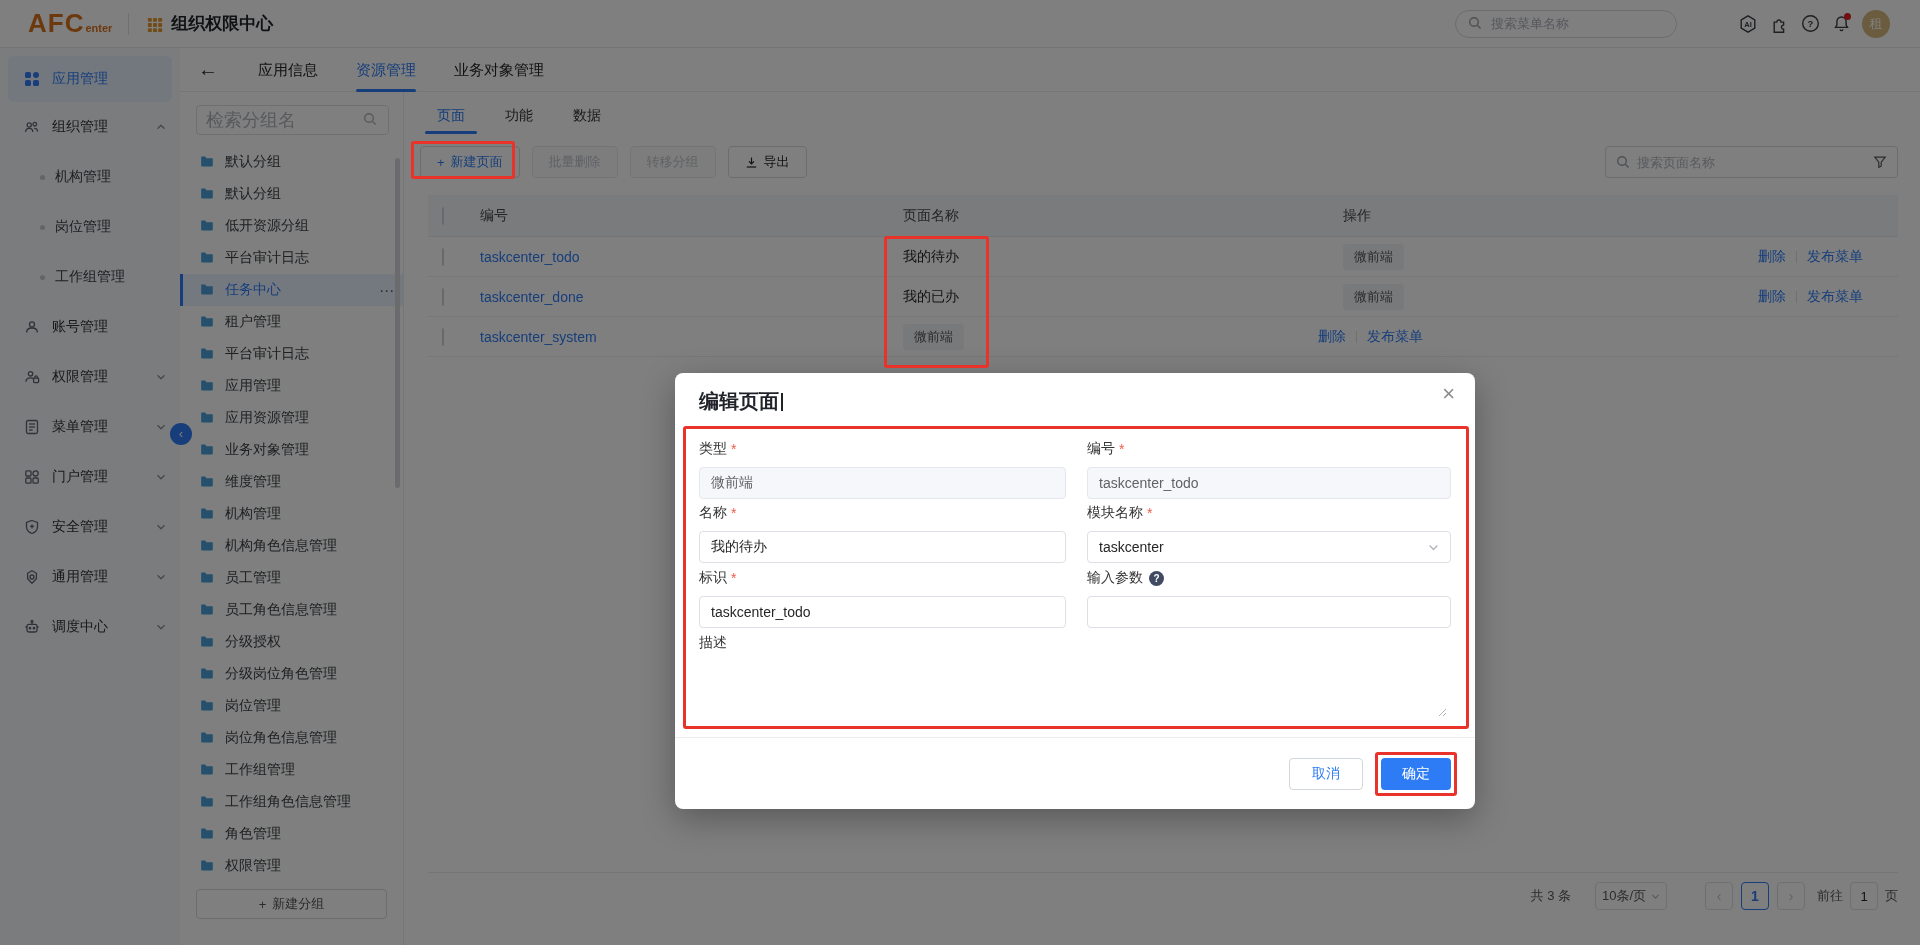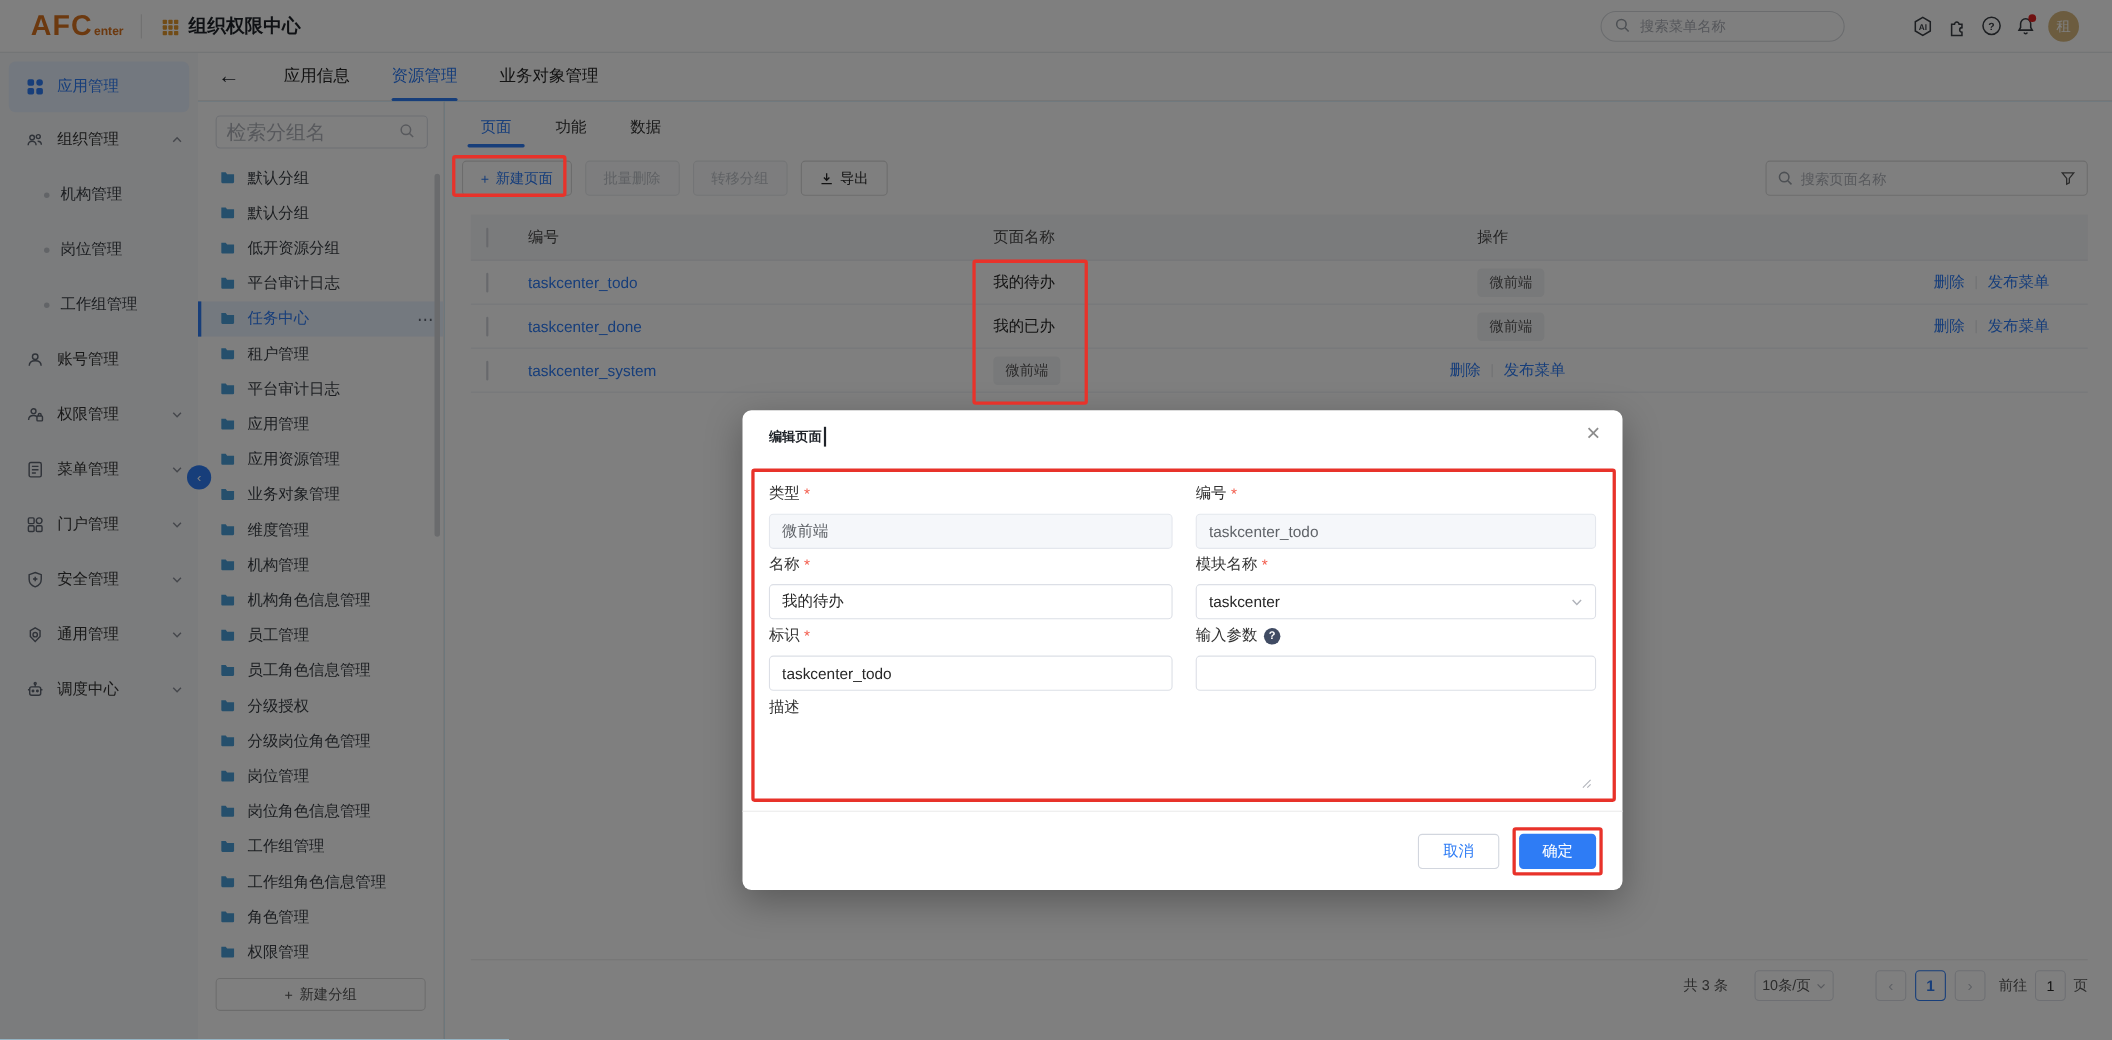--- a/index.html
+++ b/index.html
@@ -86,21 +86,21 @@
   .pg-size { width:72px; height:28px; border:1px solid #dcdfe6; border-radius:4px; display:flex; align-items:center; justify-content:center; gap:5px; color:#595959; margin-right:38px; }
   .pg-btn { width:28px; height:28px; border:1px solid #dcdfe6; border-radius:4px; display:flex; align-items:center; justify-content:center; color:#c0c4cc; font-size:14px; background:#fff; }
   .pg-btn.cur { border-color:#2e7cf5; color:#2e7cf5; font-weight:bold; margin:0 8px; }
   .pg-goto { margin-left:12px; }
   .pg-input { width:28px; height:28px; border:1px solid #dcdfe6; border-radius:4px; text-align:center; font-size:13px; color:#262626; margin:0 7px; outline:none; }
   .pg-suffix { }
 
   
   .overlay { position:absolute; inset:0; background:rgba(0,0,0,0.5); z-index:40; }
   .modal { position:absolute; left:675px; top:373px; width:800px; height:436px; background:#fff; border-radius:8px; box-shadow:0 10px 34px rgba(0,0,0,0.3); z-index:60; }
-  .modal-title { position:absolute; left:24px; top:15px; font-size:12px; font-weight:600; color:#1f2329; display:flex; align-items:center; }
+  .modal-title { position:absolute; left:24px; top:15px; font-size:20px; font-weight:600; color:#1f2329; display:flex; align-items:center; }
   .caret { display:inline-block; width:2px; height:18px; background:#1f2329; margin-left:2px; }
   .modal-close { position:absolute; right:20px; top:10px; font-size:22px; color:#8c8c8c; line-height:1; }
   .f-label { position:absolute; font-size:14px; color:#333; display:flex; align-items:center; }
   .req { color:#f25a4a; margin-left:4px; }
   .help-ic { width:15px; height:15px; border-radius:50%; background:#404b63; color:#fff; font-size:10px; display:inline-flex; align-items:center; justify-content:center; margin-left:6px; font-weight:bold; }
   .inp { position:absolute; height:32px; width:367px; border:1px solid #dcdfe6; border-radius:4px; padding:0 11px; font-size:14px; color:#262626; background:#fff; outline:none; font-family:inherit; }
   .inp.dis { background:#f5f7fa; color:#5f6368; border-color:#e4e7ed; }
   .sel { position:absolute; height:32px; width:364px; border:1px solid #dcdfe6; border-radius:4px; padding:0 11px; display:flex; align-items:center; background:#fff; color:#262626;text-align:center; }
   .sel .chev { margin-left:auto; color:#b0b3ba; display:flex; }
   .txa { position:absolute; left:24px; top:288px; width:752px; height:58px; border:1px solid #dcdfe6; border-radius:4px; padding:7px 11px; font-size:14px; color:#262626; resize:none; outline:none; font-family:inherit; }

